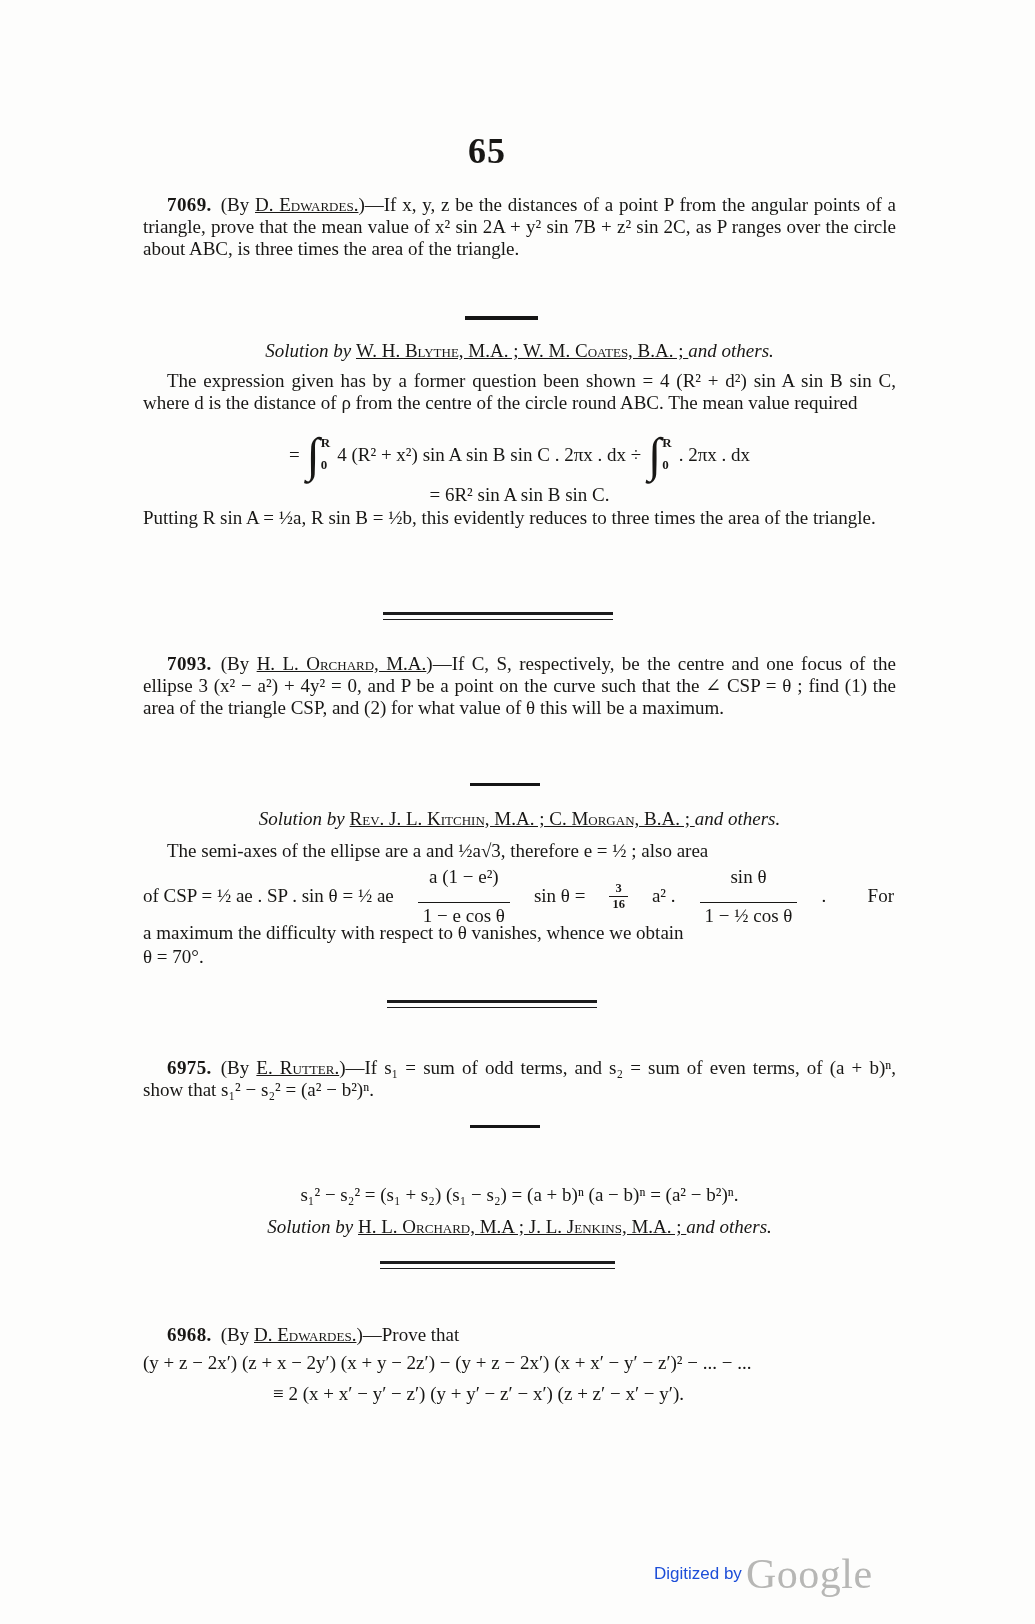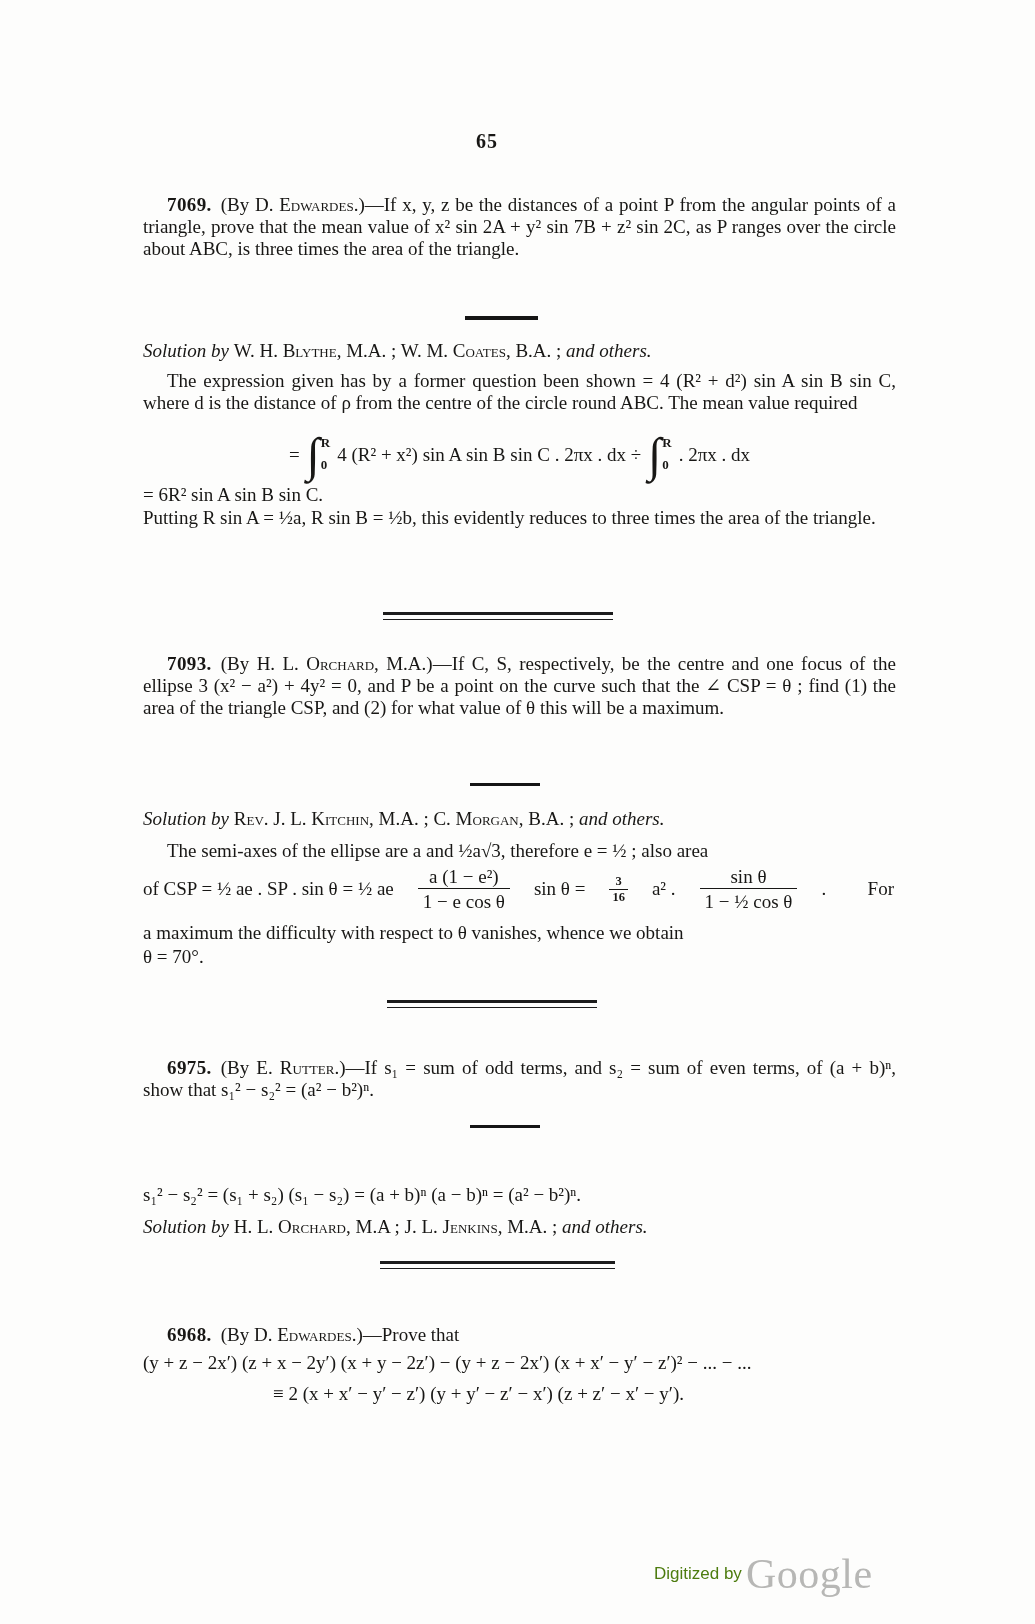--- a/index.html
+++ b/index.html
@@ -7,52 +7,52 @@
     width:1035px; height:1624px;
     background:#fdfdfc;
     position:relative;
     font-family:"Liberation Serif","DejaVu Serif",serif;
     color:#181715;
     overflow:hidden;
   }
   p { margin:0; }
   .block { position:absolute; left:143px; width:753px; font-size:19px; line-height:22px; }
   .justify { text-align:justify; }
-  .center { }
+  .center { text-align:center; }
   .indent { text-indent:24px; }
   .pnum { font-weight:700; margin-right:9px; letter-spacing:.4px; }
-  .sc { font-variant:small-caps; }
+  .sc { font-variant:small-caps;text-decoration:underline; }
   .sol-head { font-style:italic; }
   .sol-head .sc { font-style:normal; }
   .rule-single { position:absolute; height:4px; background:#151515; }
   .rule-double { position:absolute; height:4px; border-top:3px solid #1c1c1c; border-bottom:1.5px solid #1c1c1c; }
 
   
   .eq-flex { display:flex; align-items:center; justify-content:center; gap:7px; }
   .integral { display:inline-flex; align-items:stretch; }
   .int-glyph { font-size:48px; line-height:1; }
   .int-lims { display:inline-flex; flex-direction:column; justify-content:space-between; font-size:13px; font-weight:700; padding:1px 0 3px 1px; }
 
   
   .frac { display:inline-block; text-align:center; vertical-align:middle; line-height:1.15; }
-  .frac .fnum { display:block; padding:0 5px 0; border-bottom:1.6px solid #181715; }
+  .frac .fnum { display:block; padding:0 5px 14px; border-bottom:1.6px solid #181715; }
   .frac .fden { display:block; padding:2px 5px 0; }
   .frac.small { font-size:12.5px; font-weight:700; line-height:1; }
   .frac.small .fnum { padding:0 3px 1px; border-bottom-width:1.2px; }
   .frac.small .fden { padding:1px 3px 0; }
 
   .eq7093 { display:flex; align-items:center;gap:16px; }
   .eq7093 > span { margin-right:8px; }
   .eq7093 .for-word { margin-left:auto; margin-right:2px; }
 
   .page-number { position:absolute; top:130px; left:143px; width:688px; text-align:center;
-                 font-size:20px; font-weight:700; letter-spacing:1px; }
+                 font-size:36px; font-weight:700; letter-spacing:1px; }
 
   .watermark { position:absolute; top:1550px; left:654px; color:#b7b7b5; white-space:nowrap; }
-  .wm-prefix { font-family:"Liberation Sans","DejaVu Sans",sans-serif; font-size:17px; vertical-align:9px; color:#4d7c0f; }
+  .wm-prefix { font-family:"Liberation Sans","DejaVu Sans",sans-serif; font-size:17px; vertical-align:9px; color:#1d4ed8; }
   .wm-logo { font-family:"Liberation Serif","DejaVu Serif",serif; font-size:42px; letter-spacing:.5px; }
 </style>
 </head>
 <body>
 
 <div class="page">
 
   <div class="page-number">65</div>
 
   <p class="block justify indent" style="top:194px"><span class="pnum">7069.</span><span>(By </span><span class="sc">D. Edwardes.</span><span>)—If x, y, z be the distances of a point P from the angular points of a triangle, prove that the mean value of x² sin 2A + y² sin 7B + z² sin 2C, as P ranges over the circle about ABC, is three times the area of the triangle.</span></p>

